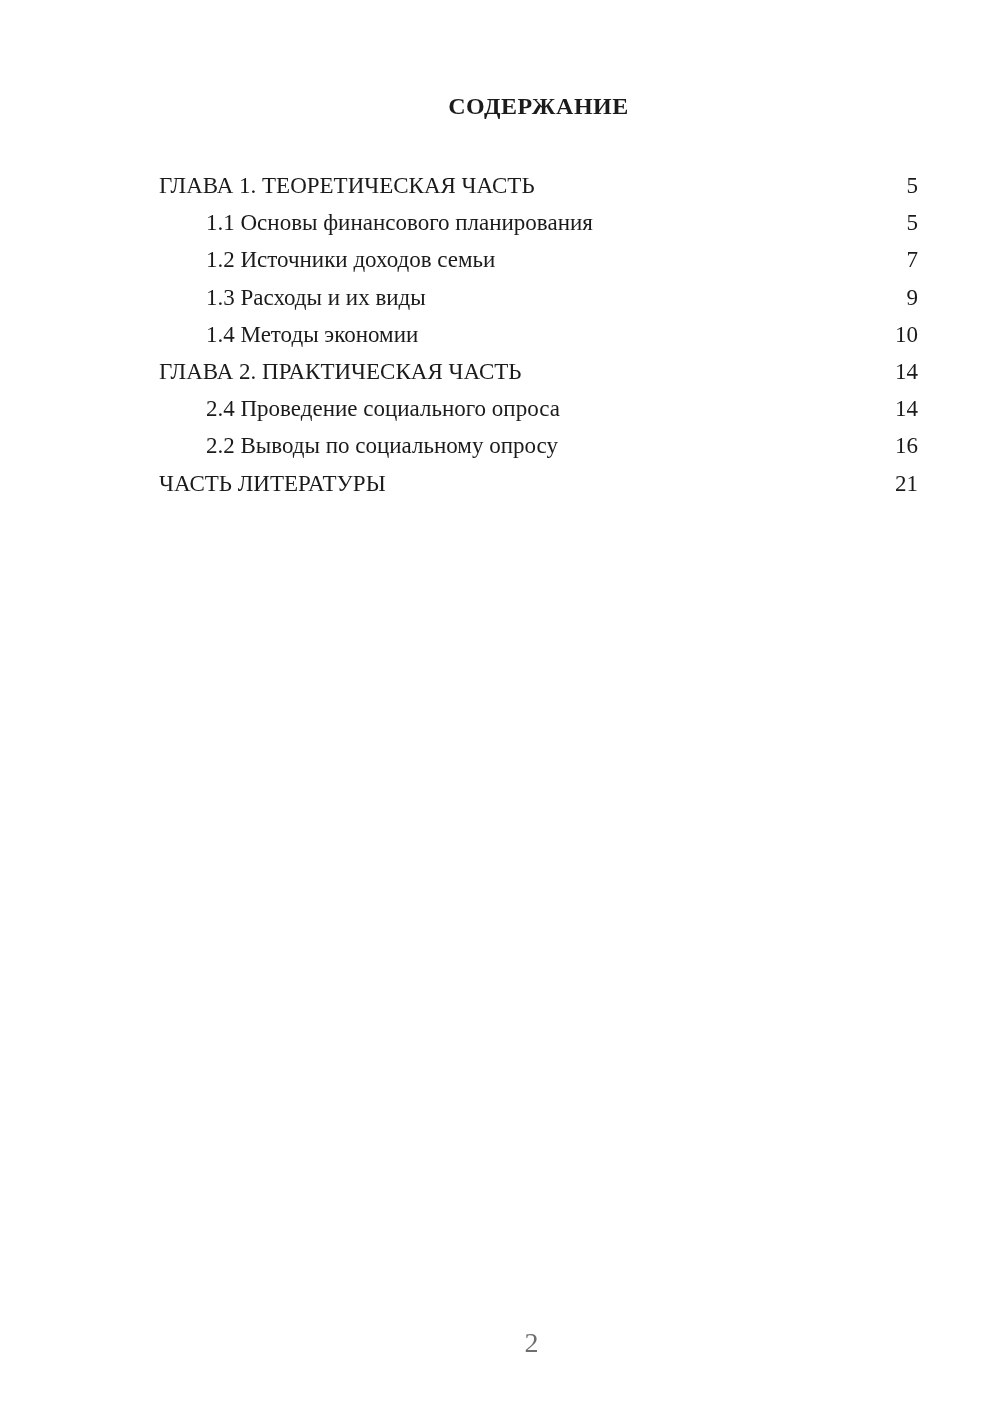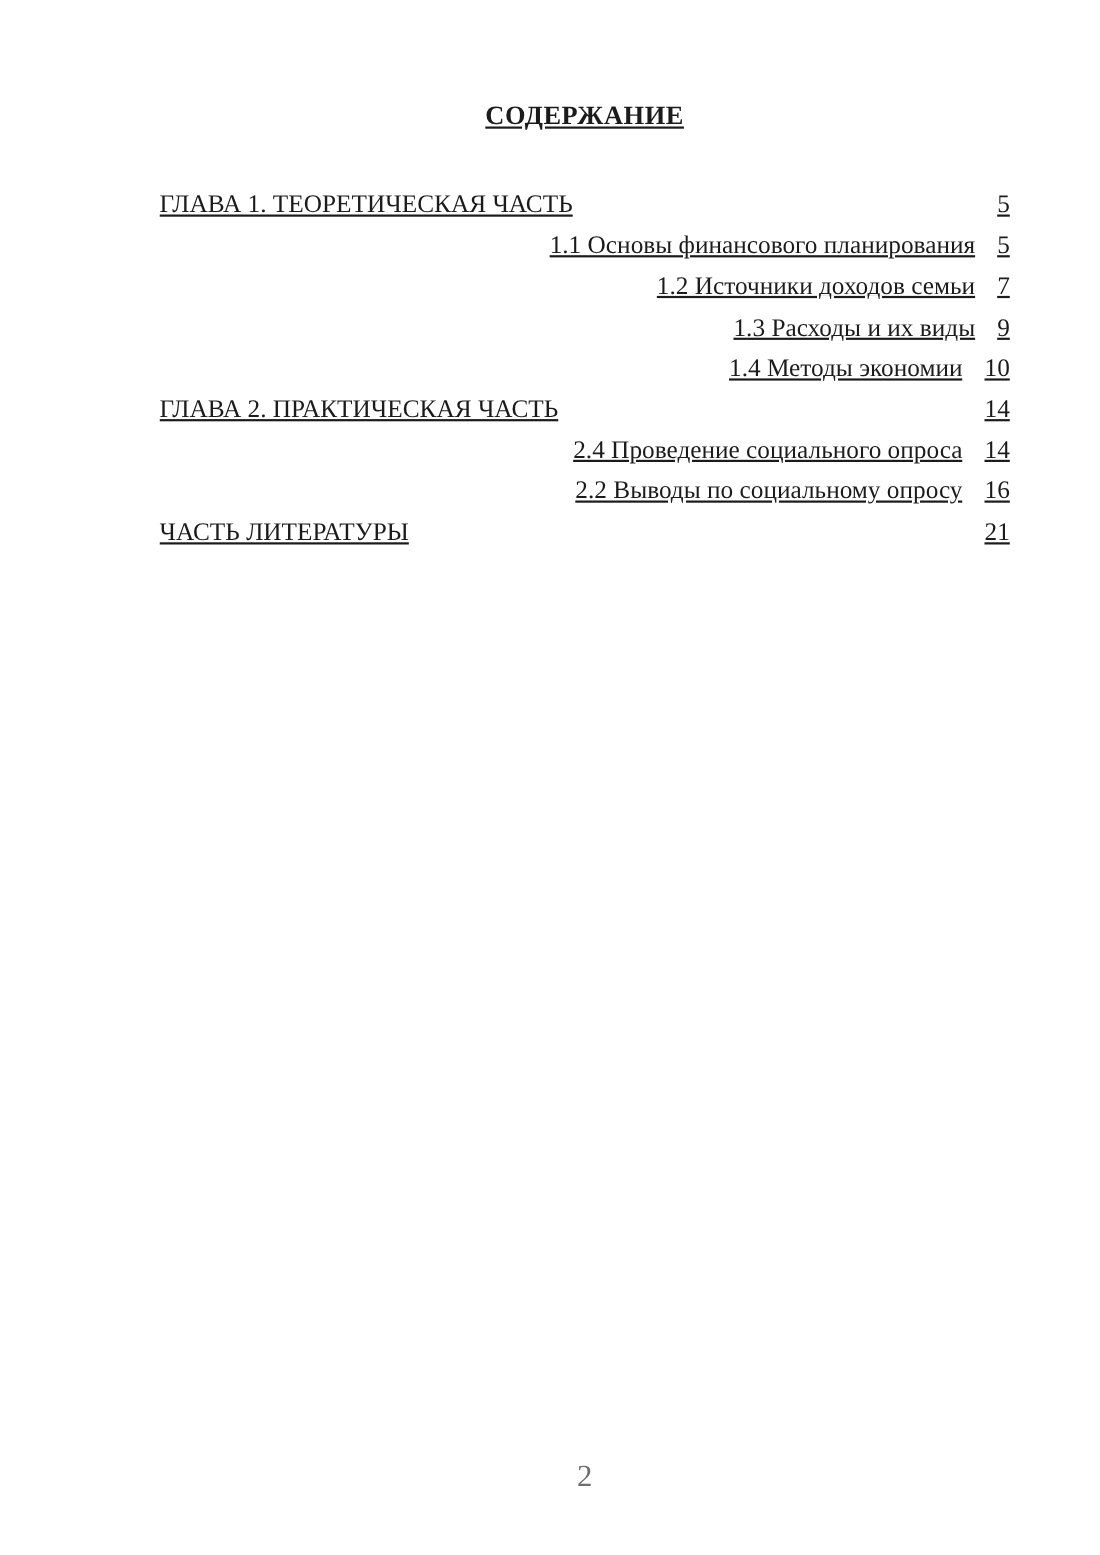--- a/index.html
+++ b/index.html
@@ -18,24 +18,23 @@
   .page {
     position: absolute;
     top: 0;
     left: 0;
     width: 1000px;
     height: 1414px;
     background: #ffffff;
   }
   .content {
     position: absolute;
-    left: 145px;
+    left: 159px;
     right: 82px;
     top: 0;
-    text-decoration: underline;
   }
   .doc-title {
     margin-top: 88px;
     text-align: center;
     font-weight: bold;
     font-size: 24px;
     line-height: 37px;
     letter-spacing: 0.5px;
     white-space: nowrap;
   }
@@ -49,21 +48,20 @@
     font-size: 23px;
     line-height: 37.2px;
     white-space: nowrap;
   }
   .toc-row .toc-label {
     flex: 1 1 auto;
     overflow: hidden;
   }
   .toc-row.level-1 .toc-label {
     padding-left: 47px;
-    text-align: right;
   }
   .toc-row .toc-page {
     flex: 0 0 auto;
     text-align: right;
     padding-left: 20px;
   }
   .page-footer {
     position: absolute;
     left: 145px;
     right: 82px;

